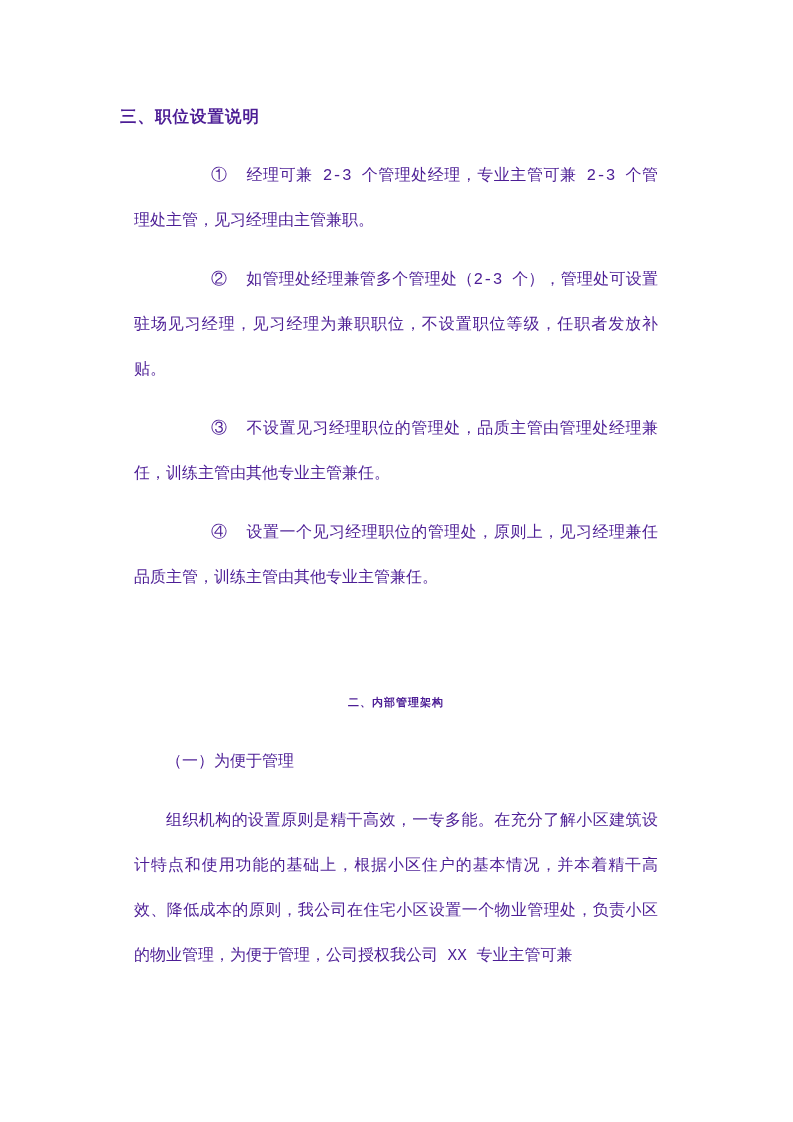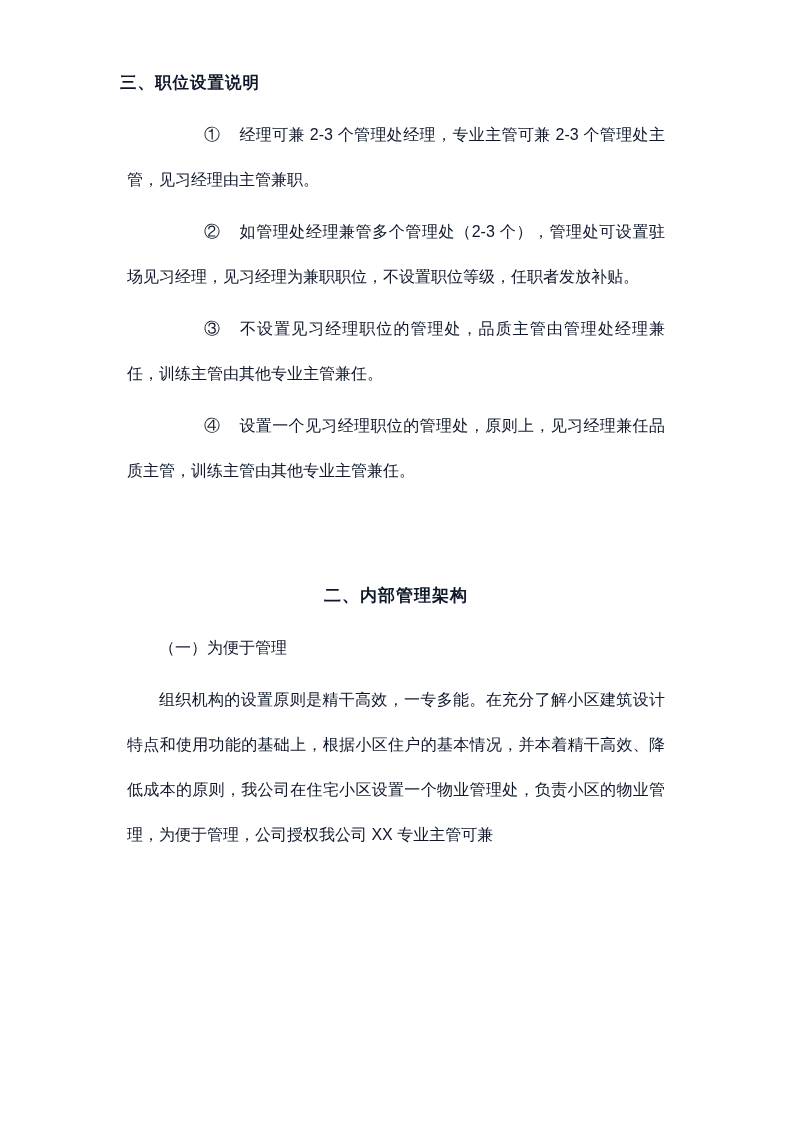--- a/index.html
+++ b/index.html
@@ -7,48 +7,48 @@
     padding: 0;
     background: #ffffff;
   }
   .page {
     position: relative;
     width: 793px;
     height: 1122px;
     margin: 0 auto;
     background: #ffffff;
     box-sizing: border-box;
-    padding: 60px 121px 0 120px;
+    padding: 95px 121px 0 120px;
     overflow: hidden;
-    font-family: Liberation Sans, sans-serif;
+    font-family: Liberation Mono, monospace;
     font-size: 16px;
-    color: #0f172a;
+    color: #4c1d95;
   }
   .h1 {
     font-weight: bold;
     font-size: 16.5px;
     line-height: 45px;
     text-align: left;
     letter-spacing: 1px;
   }
   p {
-    margin: 7px;
+    margin: 14px;
   }
   .li {
     line-height: 45px;
     text-align: justify;
     text-indent: 77px;
   }
   .li .marker {
     margin-right: 19px;
   }
   .h2 {
     margin-top: 80px;
     font-weight: bold;
-    font-size: 17px;
+    font-size: 11px;
     line-height: 45px;
     text-align: center;
     letter-spacing: 1px;
   }
   .sub {
     line-height: 45px;
     text-indent: 32px;
   }
   .para {
     line-height: 45px;

